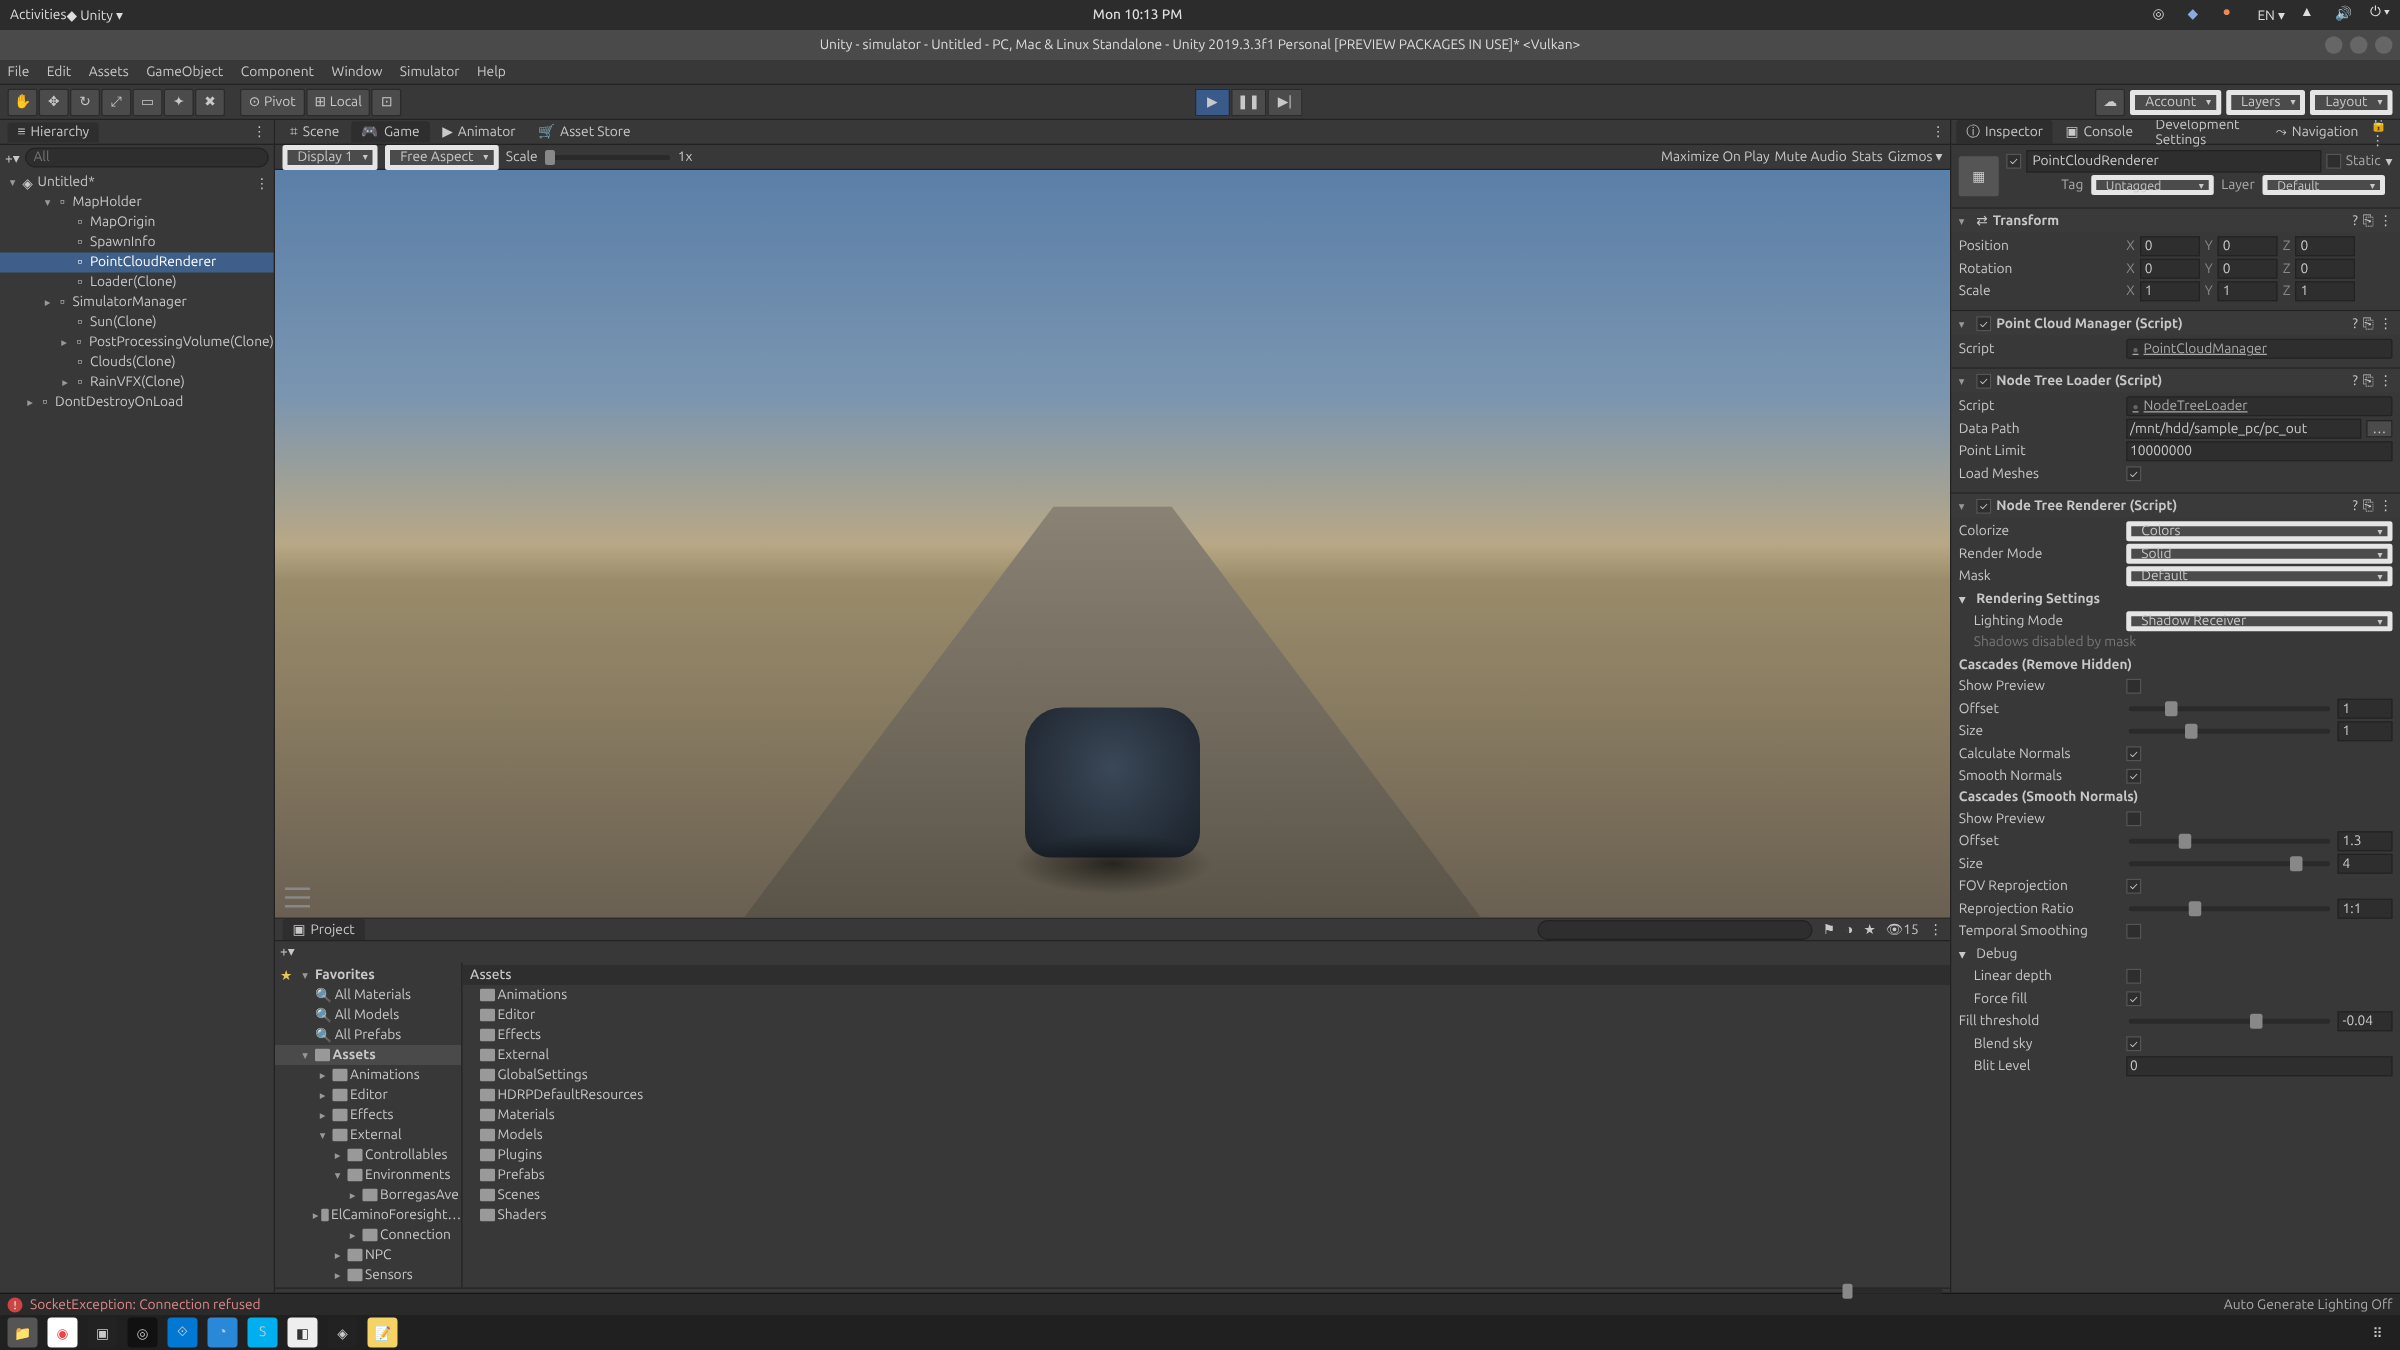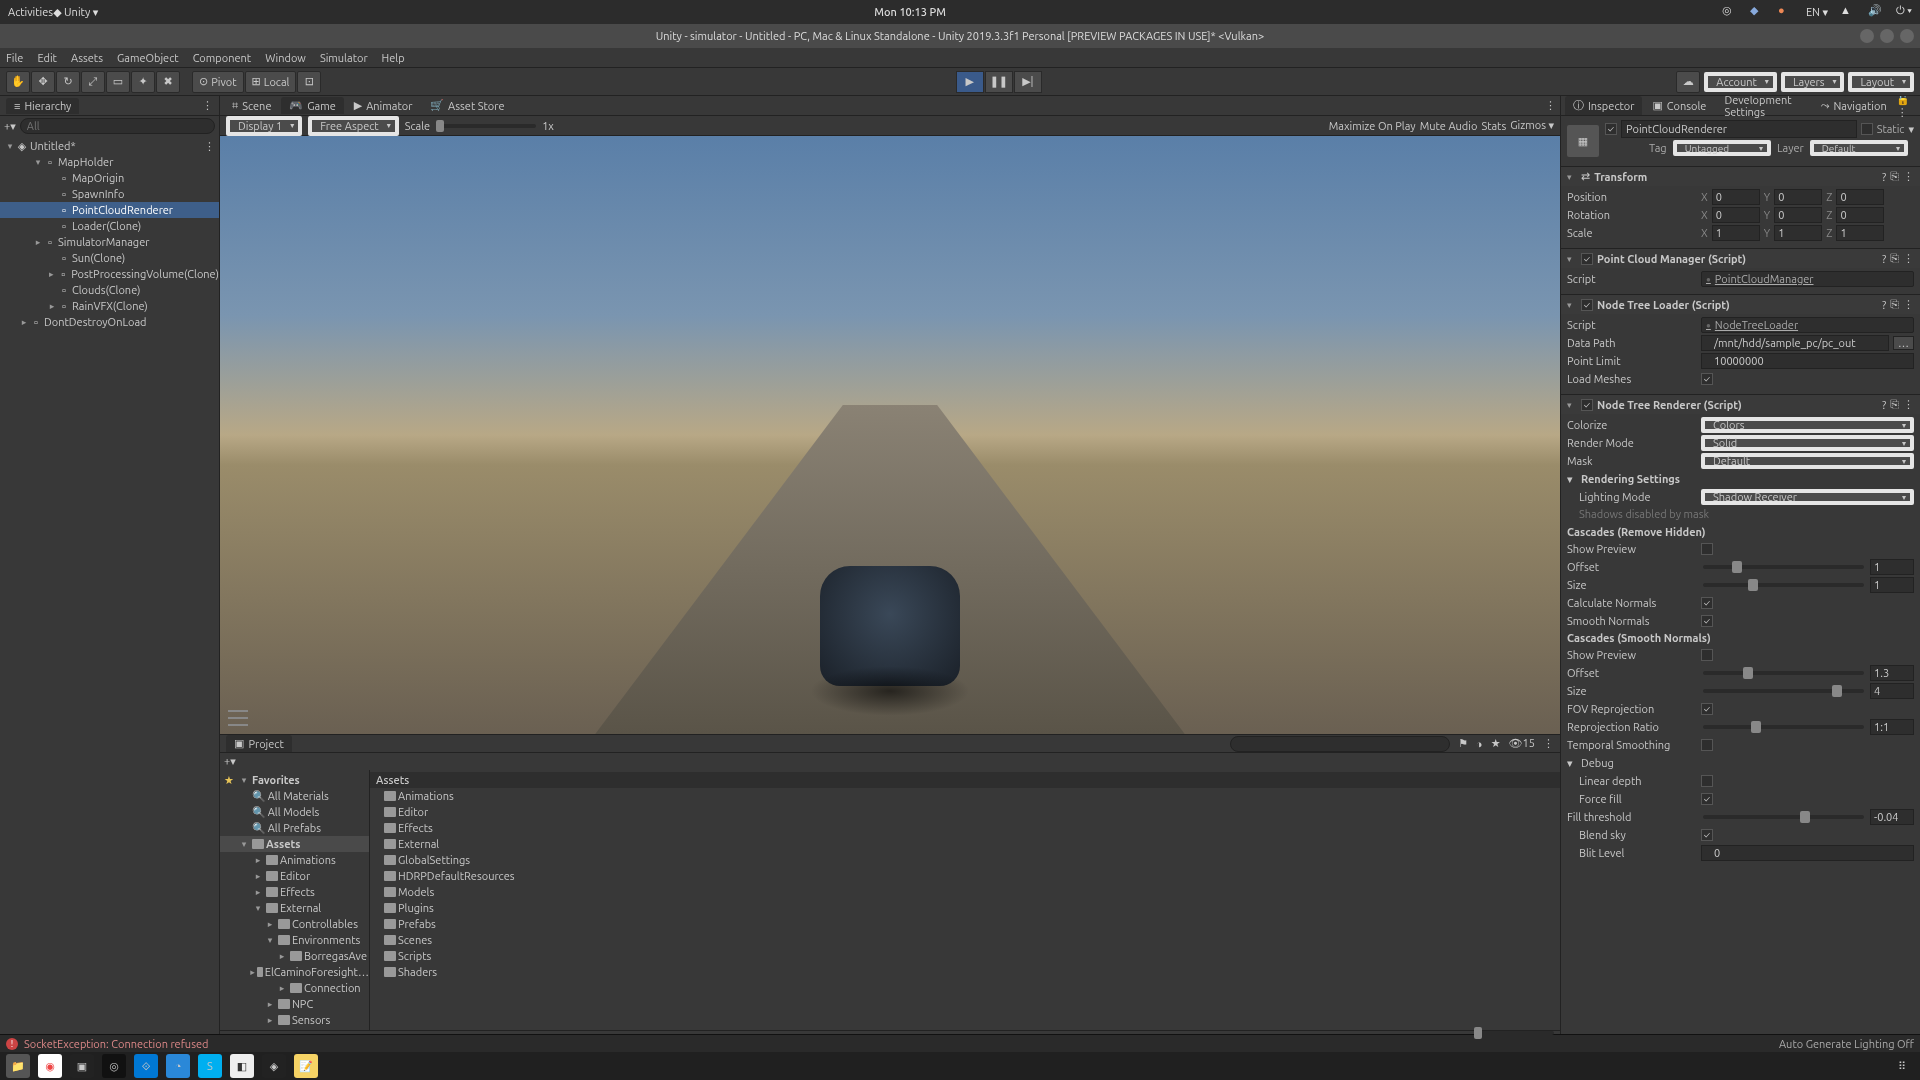--- a/index.html
+++ b/index.html
@@ -80,21 +80,21 @@
 
 .component { border-top: 1px solid #222; }
 .comp-header { display:flex; align-items:center; gap:4px; padding: 3px 6px; background:#3a3a3a; }
 .comp-header .fold { width:10px; font-size:9px; color:#999; }
 .comp-header .title { font-weight:600; flex:1; }
 .comp-body { padding: 2px 6px 6px 6px; }
 .prop-row { display:flex; align-items:center; height:18px; gap:4px; }
 .prop-row .label { width: 130px; color:#c8c8c8; }
 .prop-row .label.indent1 { padding-left: 12px; }
 .prop-row input[type=text], .prop-row input[type=number] { width:48px; height:16px; background:#2e2e2e; border:1px solid #222; color:#ccc; padding:0 3px; }
-.prop-row .wide-input { flex:1; height:16px; background:#2e2e2e; border:1px solid #222; color:#ccc; padding:0 12px; }
+.prop-row .wide-input { flex:1; height:16px; background:#2e2e2e; border:1px solid #222; color:#ccc; padding:0 2px; }
 .prop-row .dd { flex:1; height:16px; }
 .prop-row .axis { color:#888; }
 .chk { width:12px; height:12px; border:1px solid #555; background:#2e2e2e; display:inline-flex; align-items:center; justify-content:center; font-size:9px; }
 .chk.on::after { content:"✓"; color:#ccc; }
 .slider-row { display:flex; align-items:center; gap:6px; height:18px; }
 .slider-row .track { flex:1; height:4px; background:#2a2a2a; border-radius:2px; position:relative; }
 .slider-row .thumb { position:absolute; top:-4px; width:10px; height:12px; background:#888; border-radius:2px; }
 .slider-row .numbox { width:44px; height:16px; background:#2e2e2e; border:1px solid #222; color:#ccc; padding:0 3px; text-align:left; }
 .section-label { font-weight:600; padding: 2px 0; }
 .disabled-text { color:#777; padding: 2px 0 4px 12px; }
@@ -449,41 +449,41 @@
               <span>GlobalSettings</span>
             </div>
             <div class="proj-row">
               <span style="width:8px"></span>
               <span class="folder"></span>
               <span>HDRPDefaultResources</span>
             </div>
             <div class="proj-row">
               <span style="width:8px"></span>
               <span class="folder"></span>
+              <span>Materials</span>
+            </div>
+            <div class="proj-row">
+              <span style="width:8px"></span>
+              <span class="folder"></span>
               <span>Models</span>
             </div>
             <div class="proj-row">
               <span style="width:8px"></span>
               <span class="folder"></span>
               <span>Plugins</span>
             </div>
             <div class="proj-row">
               <span style="width:8px"></span>
               <span class="folder"></span>
               <span>Prefabs</span>
             </div>
             <div class="proj-row">
               <span style="width:8px"></span>
               <span class="folder"></span>
               <span>Scenes</span>
-            </div>
-            <div class="proj-row">
-              <span style="width:8px"></span>
-              <span class="folder"></span>
-              <span>Scripts</span>
             </div>
             <div class="proj-row">
               <span style="width:8px"></span>
               <span class="folder"></span>
               <span>Shaders</span>
             </div>
           </div>
       </div>
       <div class="proj-footer">
         <div class="proj-slider">

